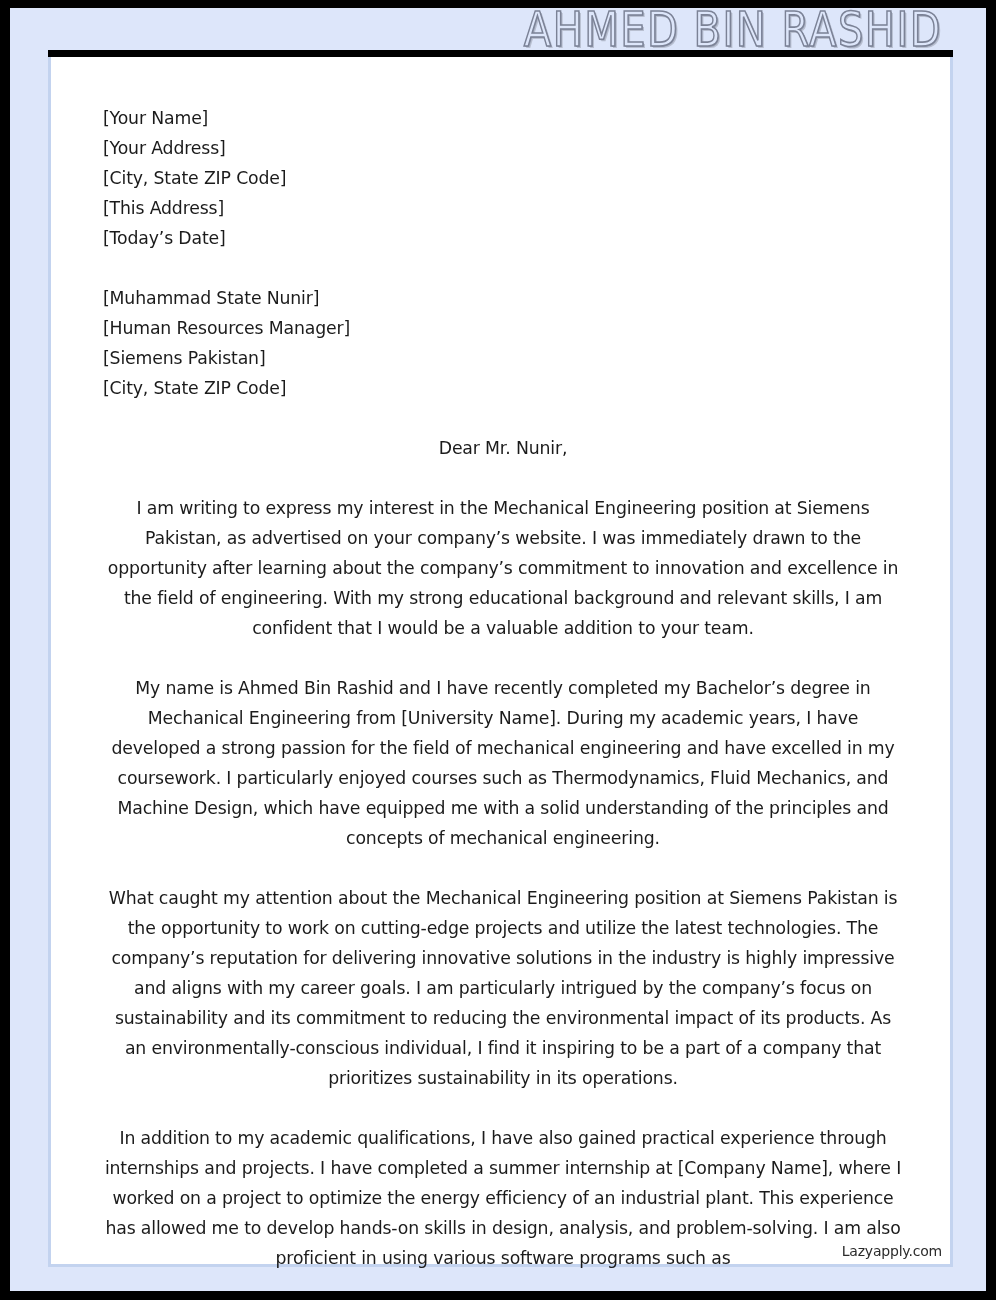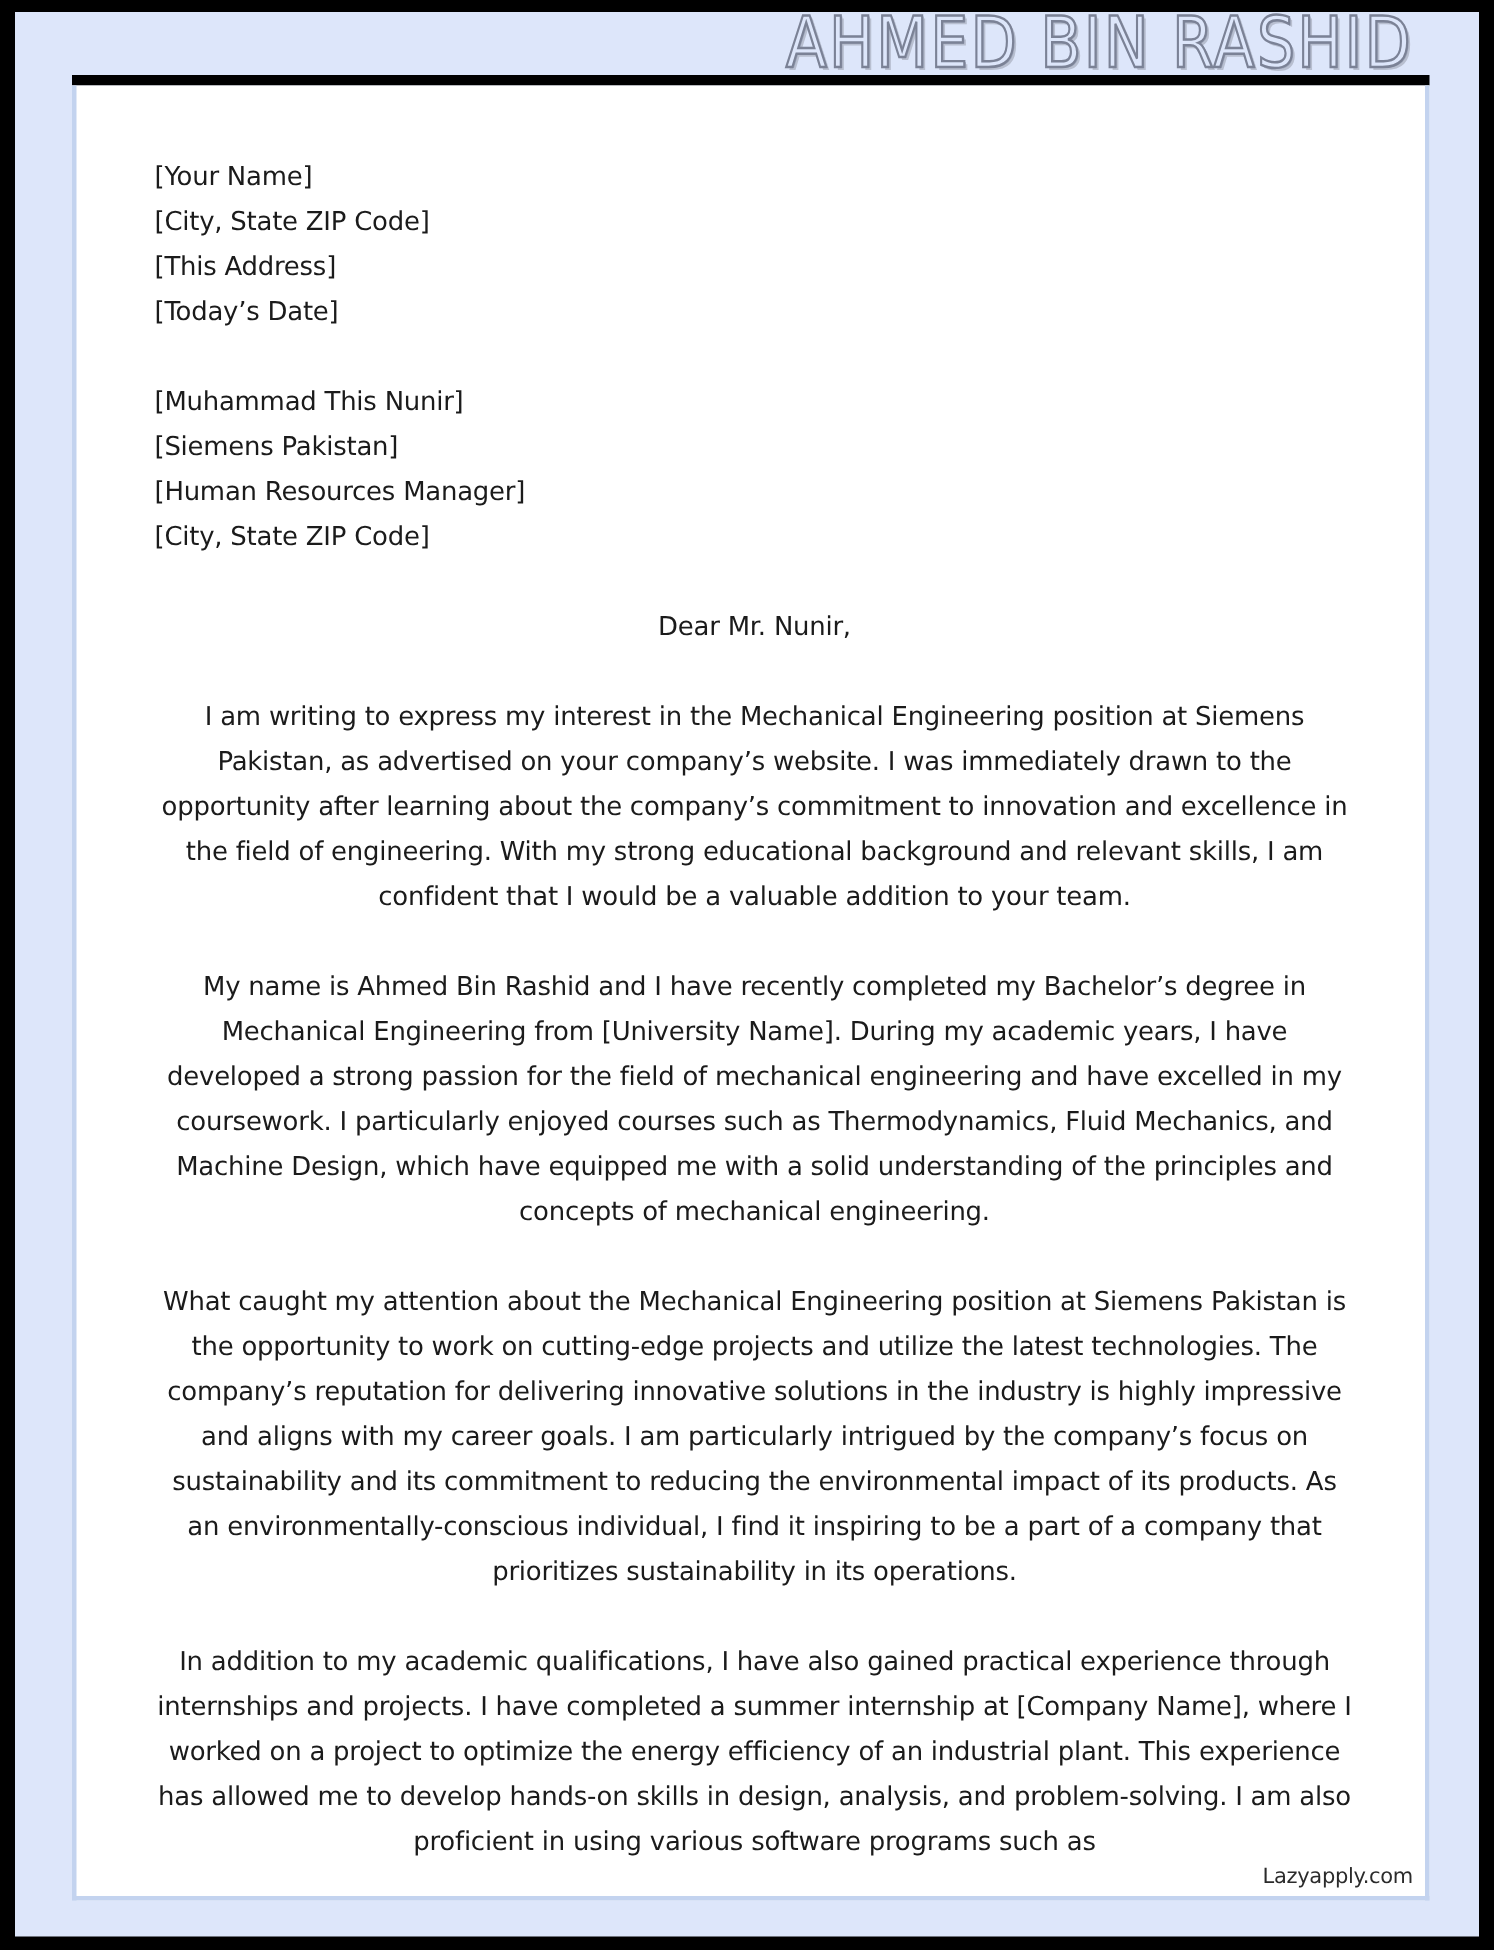--- a/index.html
+++ b/index.html
@@ -139,29 +139,30 @@
     </div>
 
     <div class="page-rule"></div>
 
     <div class="page">
 
       <div class="letter">
 
         <div class="block">
           <span class="line">[Your Name]</span>
+          <span class="line">[Your Address]</span>
           <span class="line">[City, State ZIP Code]</span>
           <span class="line">[This Address]</span>
           <span class="line">[Today’s Date]</span>
         </div>
 
         <div class="block">
-          <span class="line">[Muhammad This Nunir]</span>
+          <span class="line">[Muhammad State Nunir]</span>
+          <span class="line">[Human Resources Manager]</span>
           <span class="line">[Siemens Pakistan]</span>
-          <span class="line">[Human Resources Manager]</span>
           <span class="line">[City, State ZIP Code]</span>
         </div>
 
         <div class="block">
           <p>Dear Mr. Nunir,</p>
         </div>
 
         <div class="block">
           <p>I am writing to express my interest in the Mechanical Engineering position at Siemens Pakistan, as advertised on your company’s website. I was immediately drawn to the opportunity after learning about the company’s commitment to innovation and excellence in the field of engineering. With my strong educational background and relevant skills, I am confident that I would be a valuable addition to your team.</p>
         </div>

